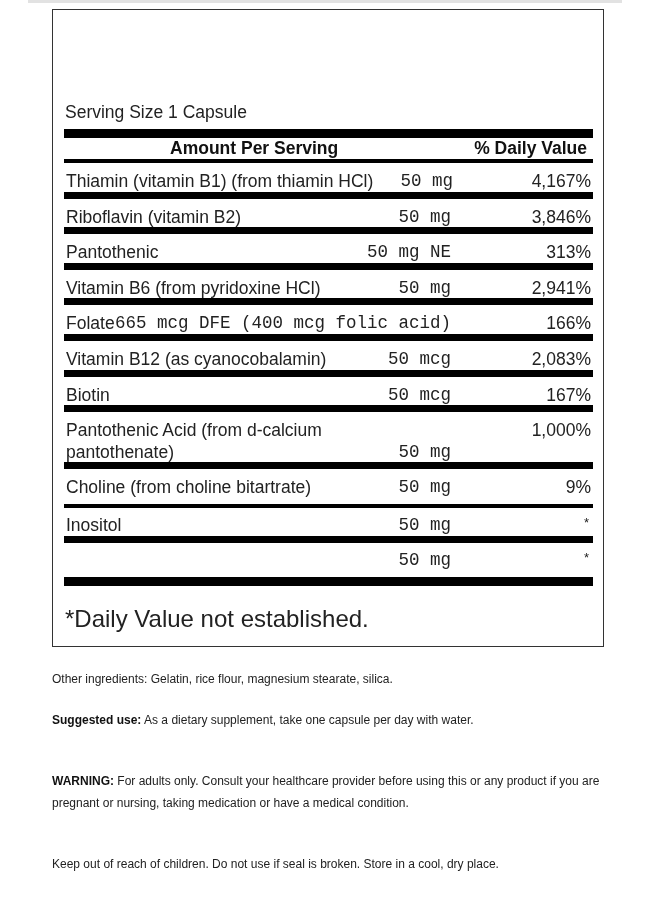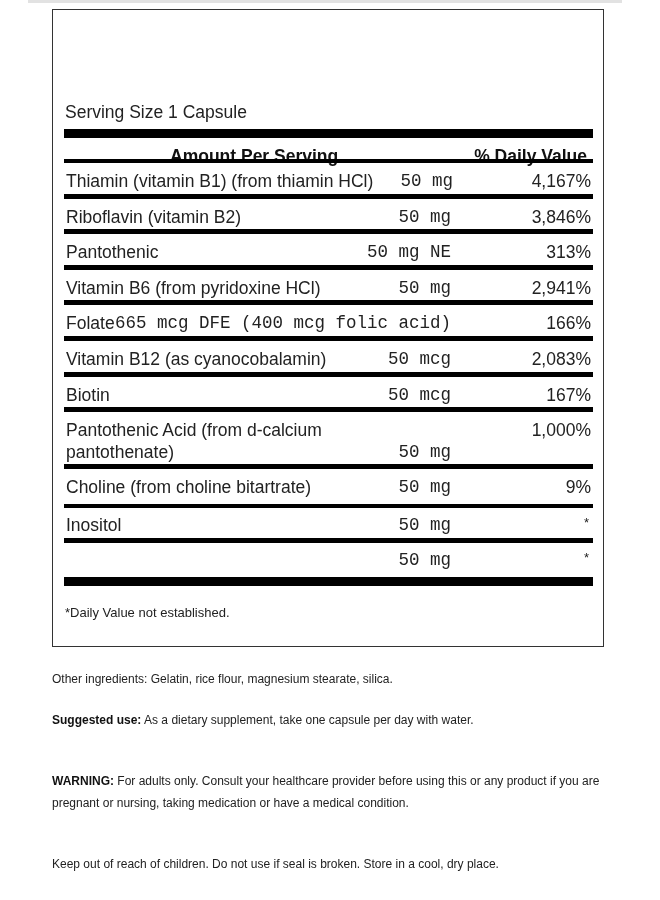--- a/index.html
+++ b/index.html
@@ -13,32 +13,32 @@
     position: absolute; left: 52px; top: 9px; width: 552px; height: 638px;
     border: 1.5px solid #333; box-sizing: border-box; background: #fff;
   }
   .title {
     position: absolute; left: 12px; top: 34px;
     font-size: 28px; font-weight: bold; color: #111; letter-spacing: -0.3px;
   }
   .serving { position: absolute; left: 12px; top: 92px; font-size: 17.5px; color: #222; }
   .bar-thick { position: absolute; left: 11px; width: 529px; height: 9px; background: #000; }
   .bar-med { position: absolute; left: 11px; width: 529px; height: 4px; background: #000; }
-  .hdr { position: absolute; top: 128px; font-size: 17.5px; font-weight: bold; color: #111; margin-top: 8px; }
+  .hdr { position: absolute; top: 128px; font-size: 17.5px; font-weight: bold; color: #111; }
   .rows { position: absolute; left: 11px; width: 529px; }
   .row {
-    position: relative; border-bottom: 5px solid #000000; box-sizing: border-box;
+    position: relative; border-bottom: 7px solid #000000; box-sizing: border-box;
     font-size: 17.5px; color: #222;
   }
   .row.last { border-bottom: none; }
   .row .name { position: absolute; left: 2px; white-space: nowrap; }
   .row .amt { position: absolute; right: 142px; white-space: nowrap; text-align: left; font-family: Liberation Mono, monospace; }
   .row .dv { position: absolute; right: 2px; white-space: nowrap; text-align: right; }
   .row .star { font-size: 13px; }
-  .footnote { position: absolute; left: 12px; top: 595px; font-size: 13px; color: #222; text-align: center; }
+  .footnote { position: absolute; left: 12px; top: 595px; font-size: 24px; color: #222; text-align: center; }
   .para { position: absolute; left: 52px; width: 560px; font-size: 12px; line-height: 22px; color: #222; }
   .para b { color: #111; }
 </style>
 </head>
 <body>
 
 <div class="topbar"></div>
 
 <div class="facts-box">
   <div class="serving">Serving Size 1 Capsule</div>

